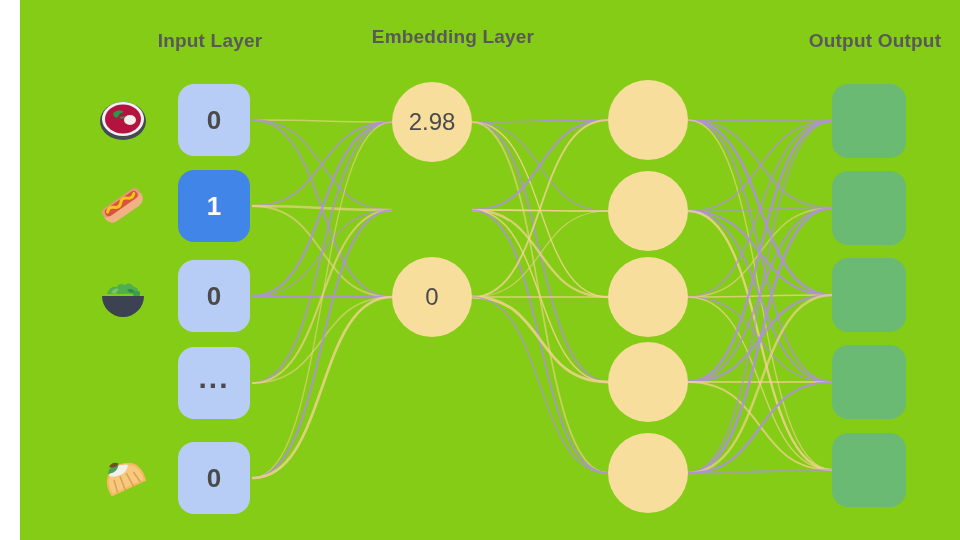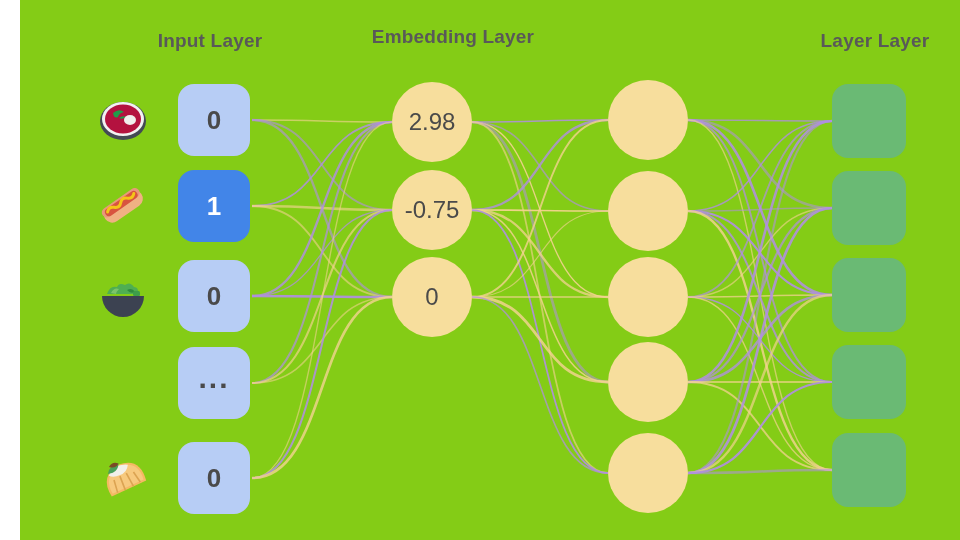--- a/index.html
+++ b/index.html
@@ -173,21 +173,21 @@
         <path d="M 668 473 C 747.2 473, 732.8 121, 812 121" stroke="#b08fe0" fill="none" stroke-width="2.24" opacity="0.56"></path>
         <path d="M 668 473 C 747.2 473, 732.8 208, 812 208" stroke="#b08fe0" fill="none" stroke-width="2.72" opacity="0.88"></path>
         <path d="M 668 473 C 747.2 473, 732.8 295, 812 295" stroke="#f3d391" fill="none" stroke-width="2.49" opacity="0.68"></path>
         <path d="M 668 473 C 747.2 473, 732.8 382, 812 382" stroke="#b08fe0" fill="none" stroke-width="2.20" opacity="0.92"></path>
         <path d="M 668 473 C 747.2 473, 732.8 470, 812 470" stroke="#b08fe0" fill="none" stroke-width="2.54" opacity="0.58"></path>
       </g>
   </svg>
 
   <div class="layer-title" style="left:190px; top:30px;">Input Layer</div>
   <div class="layer-title" style="left:433px; top:26px;">Embedding Layer</div>
-  <div class="layer-title" style="left:855px; top:30px;">Layer Layer</div>
+  <div class="layer-title" style="left:855px; top:30px;">Output Output</div>
 
   <div class="emoji-cell" style="left:103px; top:120px;">
     <svg width="52" height="52" viewBox="0 0 52 52">
       <ellipse cx="26" cy="27" rx="23" ry="19" fill="#434a54"></ellipse>
       <ellipse cx="26" cy="25" rx="21" ry="17" fill="#f2f2f2"></ellipse>
       <ellipse cx="26" cy="25" rx="18" ry="14.5" fill="#b4123f"></ellipse>
       <path d="M16 19 q6 -5 11 -1 q-5 1 -6 5 q-4 2 -5 -4 z" fill="#1f9c4a"></path>
       <path d="M22 24 q4 -3 7 -1 q-4 3 -7 1 z" fill="#1f9c4a"></path>
       <ellipse cx="33" cy="26" rx="6" ry="5" fill="#f0eeec"></ellipse>
     </svg>
@@ -232,21 +232,20 @@
     </svg>
   </div>
 
   <div class="in-box" style="left:194px; top:120px;">0</div>
   <div class="in-box active" style="left:194px; top:206px;">1</div>
   <div class="in-box" style="left:194px; top:296px;">0</div>
   <div class="in-box ellipsis" style="left:194px; top:383px;">...</div>
   <div class="in-box" style="left:194px; top:478px;">0</div>
 
   <div class="node-circle" style="left:412px; top:122px;">2.98</div>
-  <div class="node-circle" style="left:412px; top:210px;">-0.75</div>
   <div class="node-circle" style="left:412px; top:297px;">0</div>
 
   <div class="node-circle" style="left:628px; top:120px;"></div>
   <div class="node-circle" style="left:628px; top:211px;"></div>
   <div class="node-circle" style="left:628px; top:297px;"></div>
   <div class="node-circle" style="left:628px; top:382px;"></div>
   <div class="node-circle" style="left:628px; top:473px;"></div>
 
   <div class="out-box" style="left:849px; top:121px;"></div>
   <div class="out-box" style="left:849px; top:208px;"></div>

